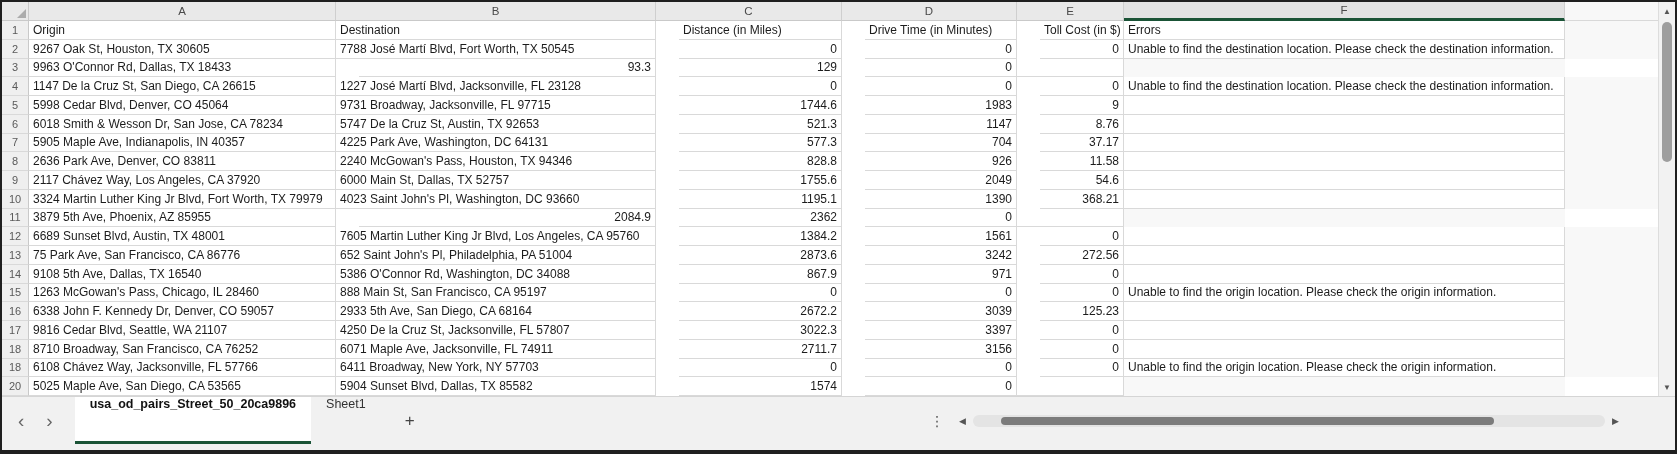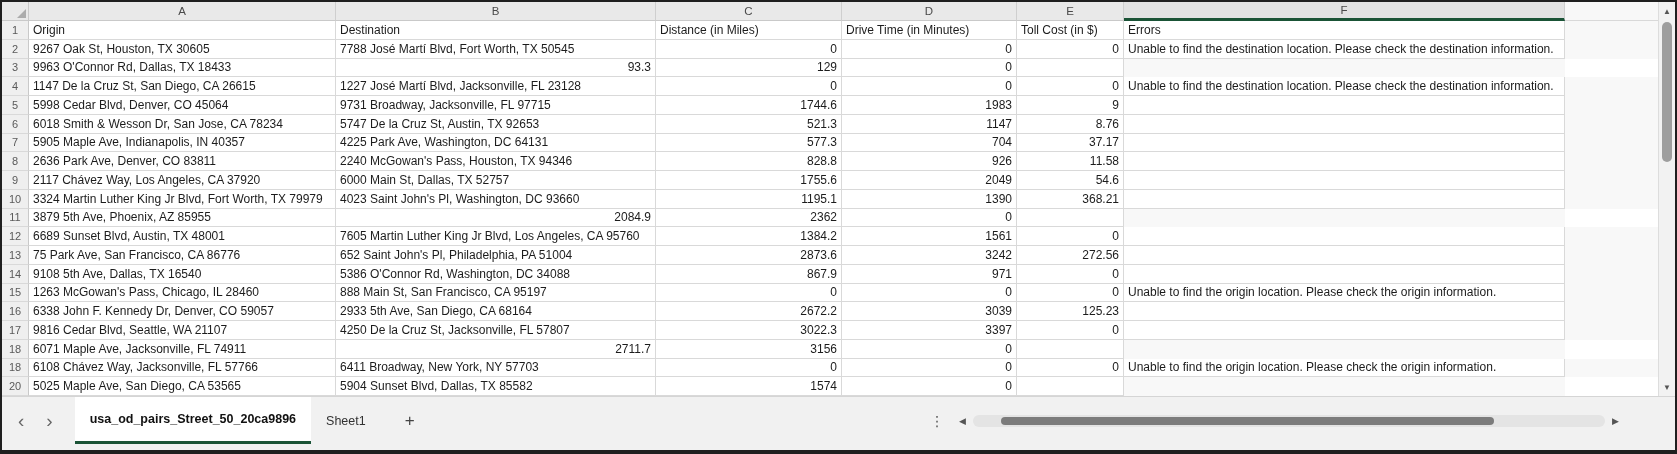--- a/index.html
+++ b/index.html
@@ -29,40 +29,40 @@
     border-right: 1px solid #CFCFCF; border-bottom: 1px solid #C9C9C9; }
   .col-letter.selected { background: #E2E2E2; border-bottom: 3px solid #1A5336; }
   .filler-h { background: #F8F8F8; border-bottom: 1px solid #D9D9D9; }
 
   .row { display: grid; grid-template-columns: var(--cols); height: 18.75px; }
   .cell { border-right: 1px solid #D9D9D9; border-bottom: 1px solid #D9D9D9;
     display: flex; align-items: center; overflow: hidden; white-space: nowrap;
     font-size: 12px; color: #1c1c1c; padding: 0 4px; background: #fff; }
   .gutter { background: #EFEFEF; color: #5a5a5a; font-size: 11px;
     justify-content: center; border-right: 1px solid #C9C9C9; padding: 0; }
-  .num { justify-content: flex-end; }
+  .num { justify-content: flex-end; margin-left: 23px; }
   .col-f { overflow: visible; z-index: 2; }
   .filler-b { border: none; background: #F8F8F8; }
   .header-row .num { justify-content: flex-start; }
 
   
   .vscroll { flex: 0 0 17px; background: #F2F2F2; border-left: 1px solid #DDDDDD;
     display: flex; flex-direction: column; }
   .vs-btn { height: 18px; display: flex; align-items: center; justify-content: center;
     color: #555; font-size: 8px; cursor: default; }
   .vs-track { flex: 1; position: relative; }
   .vs-thumb { position: absolute; top: 2px; left: 3px; right: 3px; height: 140px;
     background: #9E9E9E; border-radius: 5px; }
 
   
   .bottom-bar { flex: 1; background: #F1F1F1; border-top: 1px solid #D5D5D5;
     display: flex; align-items: stretch; padding: 0 14px 6px 16px; }
   .tab-nav { display: flex; align-items: center; gap: 22px; padding-right: 22px; }
   .nav-arrow { color: #666; font-size: 19px; line-height: 1; cursor: default; }
-  .tab { display: flex; align-items: center; padding: 0 15px; font-size: 12.5px; color: #333; }
+  .tab { display: flex; padding: 0 15px; font-size: 12.5px; color: #333; }
   .tab.active { background: #ffffff; border-bottom: 3px solid #1A5336;
     font-weight: 700; color: #111; }
   .add-btn { display: flex; align-items: center; font-size: 17px; color: #444;
     padding: 0 10px; margin-left: 14px; }
   .spacer { flex: 1; }
   .menu-dots { display: flex; align-items: center; color: #555; font-size: 14px;
     letter-spacing: 1px; padding: 0 14px; }
   .hscroll { width: 660px; margin-right: 42px; display: flex; align-items: center; gap: 7px; }
   .hs-arrow { color: #555; font-size: 9px; }
   .hs-track { flex: 1; height: 12px; background: #E4E4E4; border-radius: 7px; position: relative; }
@@ -251,20 +251,21 @@
     <div class="cell dc col-a">9816 Cedar Blvd, Seattle, WA 21107</div>
     <div class="cell dc col-b">4250 De la Cruz St, Jacksonville, FL 57807</div>
     <div class="cell dc col-c num">3022.3</div>
     <div class="cell dc col-d num">3397</div>
     <div class="cell dc col-e num">0</div>
     <div class="cell dc col-f"></div>
     <div class="cell filler-b"></div>
   </div>
           <div class="row">
     <div class="cell gutter">18</div>
+    <div class="cell dc col-a">8710 Broadway, San Francisco, CA 76252</div>
     <div class="cell dc col-b">6071 Maple Ave, Jacksonville, FL 74911</div>
     <div class="cell dc col-c num">2711.7</div>
     <div class="cell dc col-d num">3156</div>
     <div class="cell dc col-e num">0</div>
     <div class="cell dc col-f"></div>
     <div class="cell filler-b"></div>
   </div>
           <div class="row">
     <div class="cell gutter">18</div>
     <div class="cell dc col-a">6108 Chávez Way, Jacksonville, FL 57766</div>

